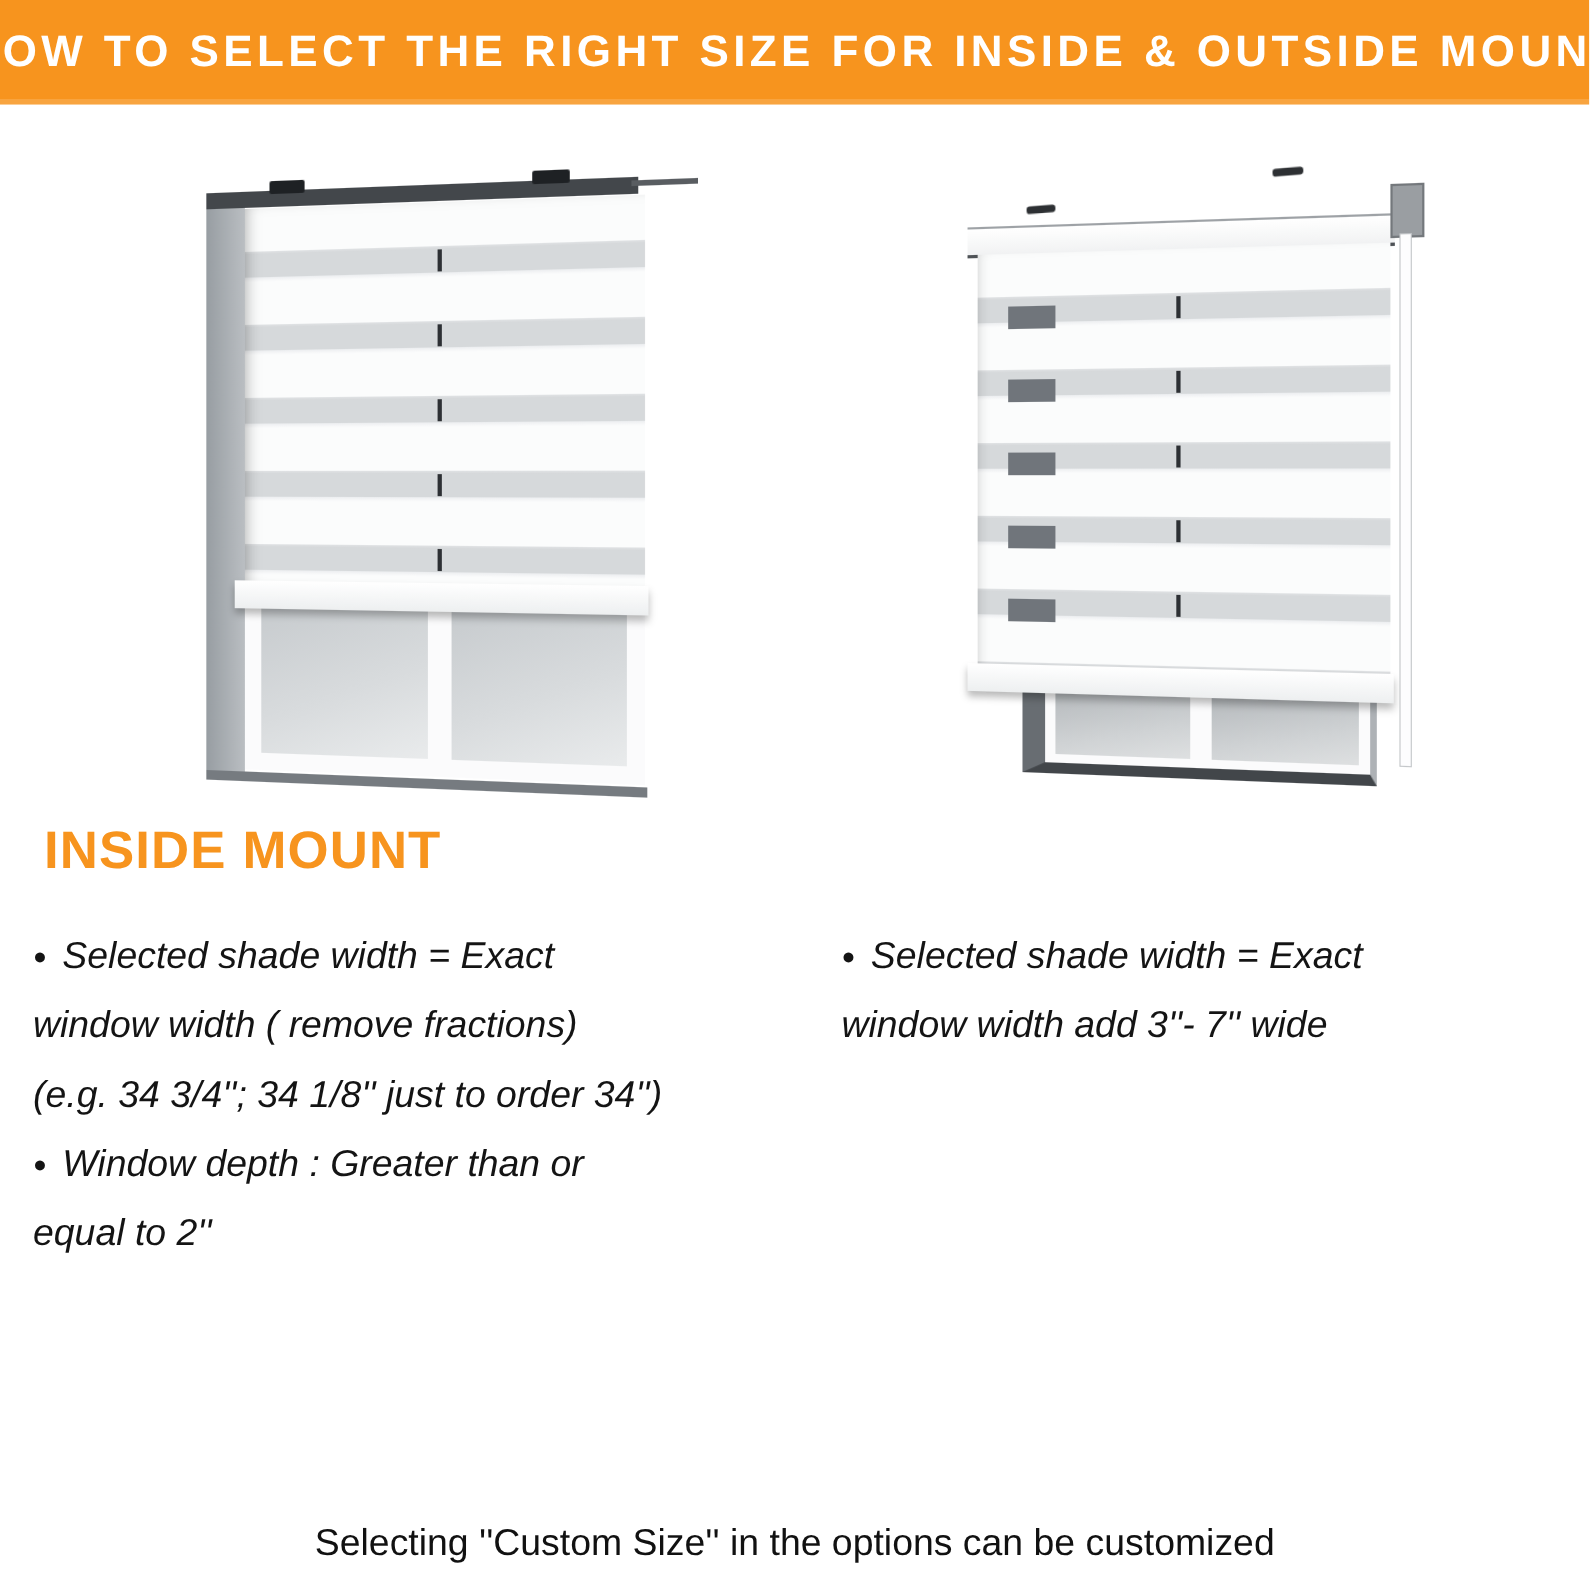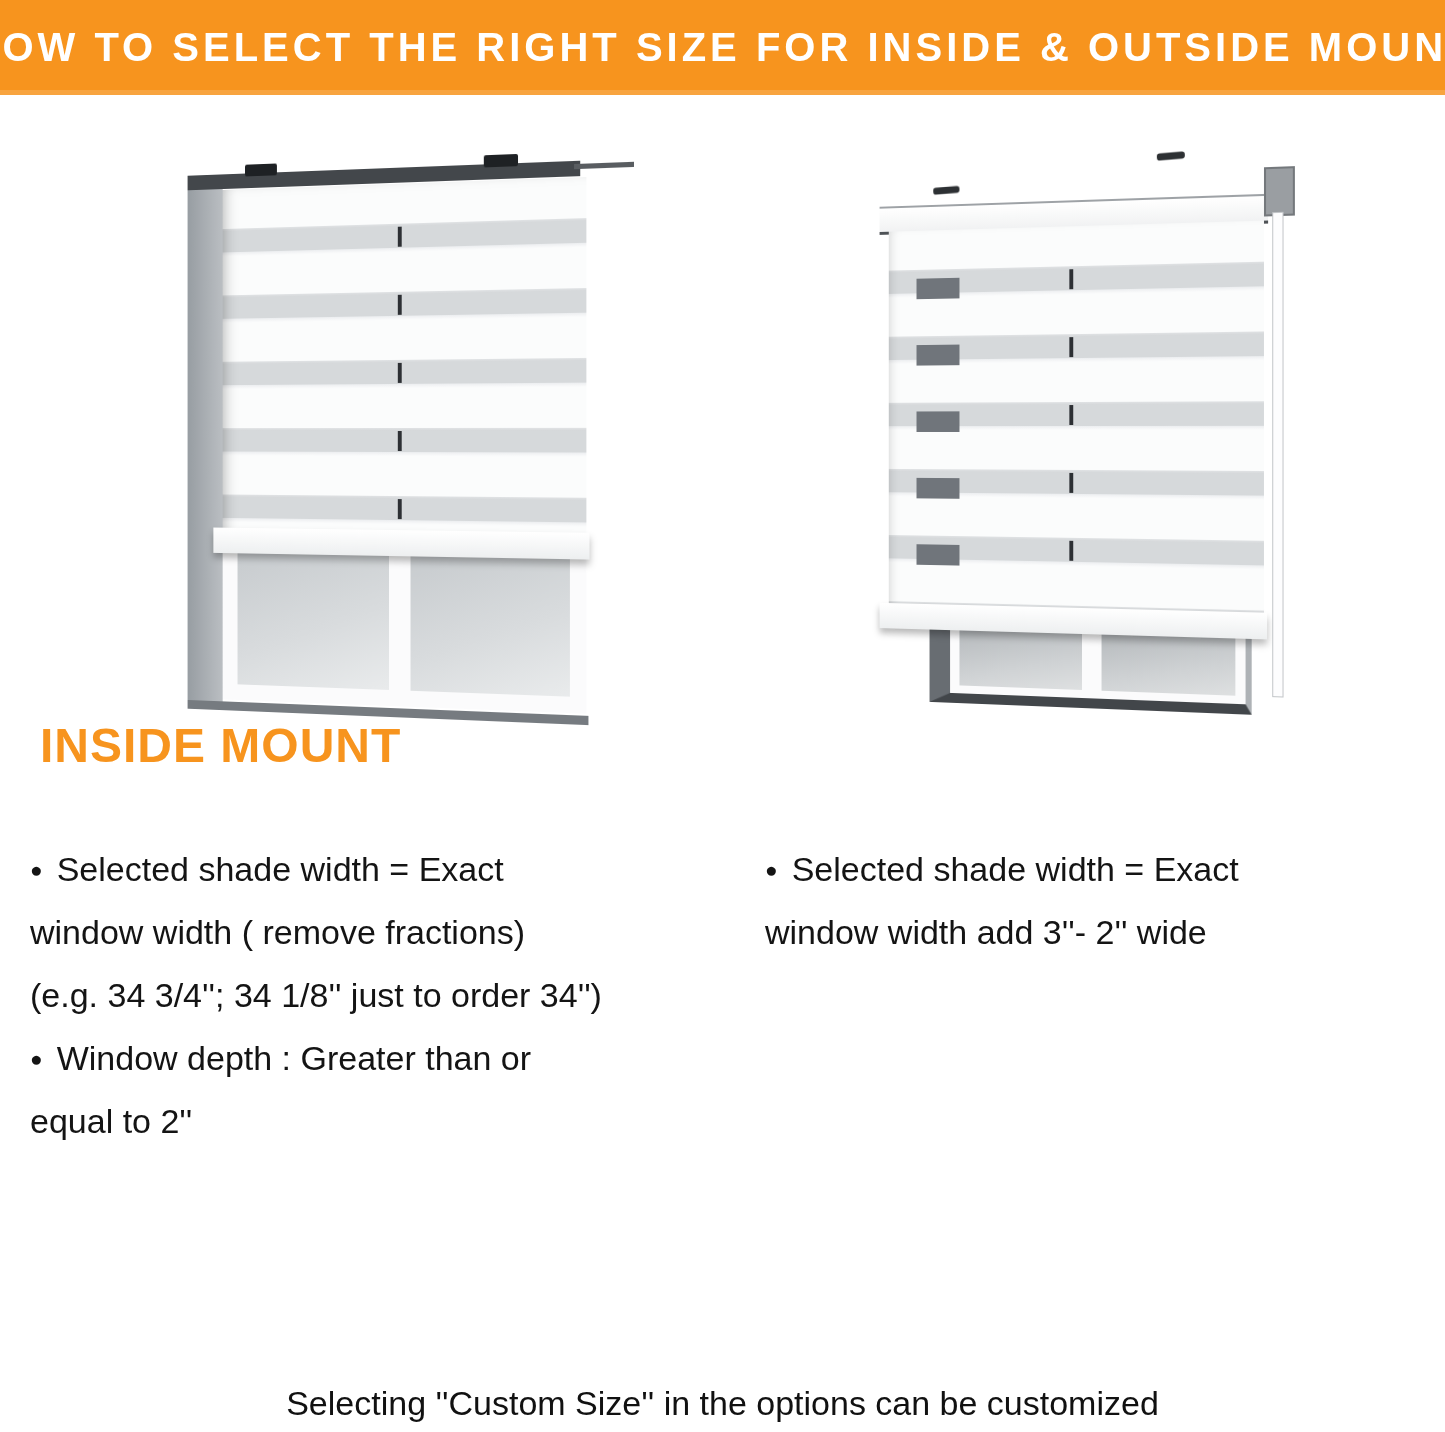--- a/index.html
+++ b/index.html
@@ -85,29 +85,29 @@
   }
   .window-behind{left:70px;width:330px;top:508px;height:74px;background:#fbfbfc;
     border-left:22px solid #686d72;border-bottom:10px solid #42464a;border-right:6px solid #aeb2b6;box-sizing:border-box;}
   .bpane{top:0;bottom:8px;background:linear-gradient(170deg,#b6babd 0%,#cfd2d4 60%,#dee0e1 100%);}
   .bpane.pl{left:10px;width:128px;}
   .bpane.pr{left:158px;width:134px;}
   .side-channel{left:420px;top:92px;width:9px;height:470px;background:#fdfdfe;border:1px solid #c3c6c9;}
 
   
   .mount-heading{
-    position:absolute;top:718px;font-size:48px;font-weight:bold;color:var(--heading);
+    position:absolute;top:746px;font-size:48px;font-weight:bold;color:var(--heading);
     letter-spacing:1px;white-space:nowrap;
   }
   .mount-heading.inside{left:40px;}
   .mount-heading.outside{left:786px;}
 
   
   .bullets-col{
-    position:absolute;top:838px;font-size:34px;line-height:63px;color:var(--body-text);
+    position:absolute;top:838px;font-size:34px;line-height:63px;color:var(--body-text);font-style:italic;
   }
   .bullets-col.left{left:30px;width:692px;}
   .bullets-col.right{left:765px;width:660px;}
   .bullet-item{margin:0;}
   .bullet-glyph{font-size:21px;vertical-align:4px;margin-right:14px;}
   .bullet-text{white-space:pre-line;}
 
   
   .footer-note{
     position:absolute;left:0;width:1445px;top:1384px;text-align:center;
@@ -165,18 +165,18 @@
   <div class="bullets-col left">
     <p class="bullet-item"><span class="bullet-glyph">●</span><span class="bullet-text">Selected shade width = Exact
 window width ( remove fractions)
 (e.g. 34 3/4''; 34 1/8'' just to order 34'')</span></p>
     <p class="bullet-item"><span class="bullet-glyph">●</span><span class="bullet-text">Window depth : Greater than or
 equal to 2''</span></p>
   </div>
 
   <div class="bullets-col right">
     <p class="bullet-item"><span class="bullet-glyph">●</span><span class="bullet-text">Selected shade width = Exact
-window width add 3''- 2'' wide</span></p>
+window width add 3''- 7'' wide</span></p>
   </div>
 
   <div class="footer-note">Selecting ''Custom Size'' in the options can be customized</div>
 
 </div>
 
 </body></html>

